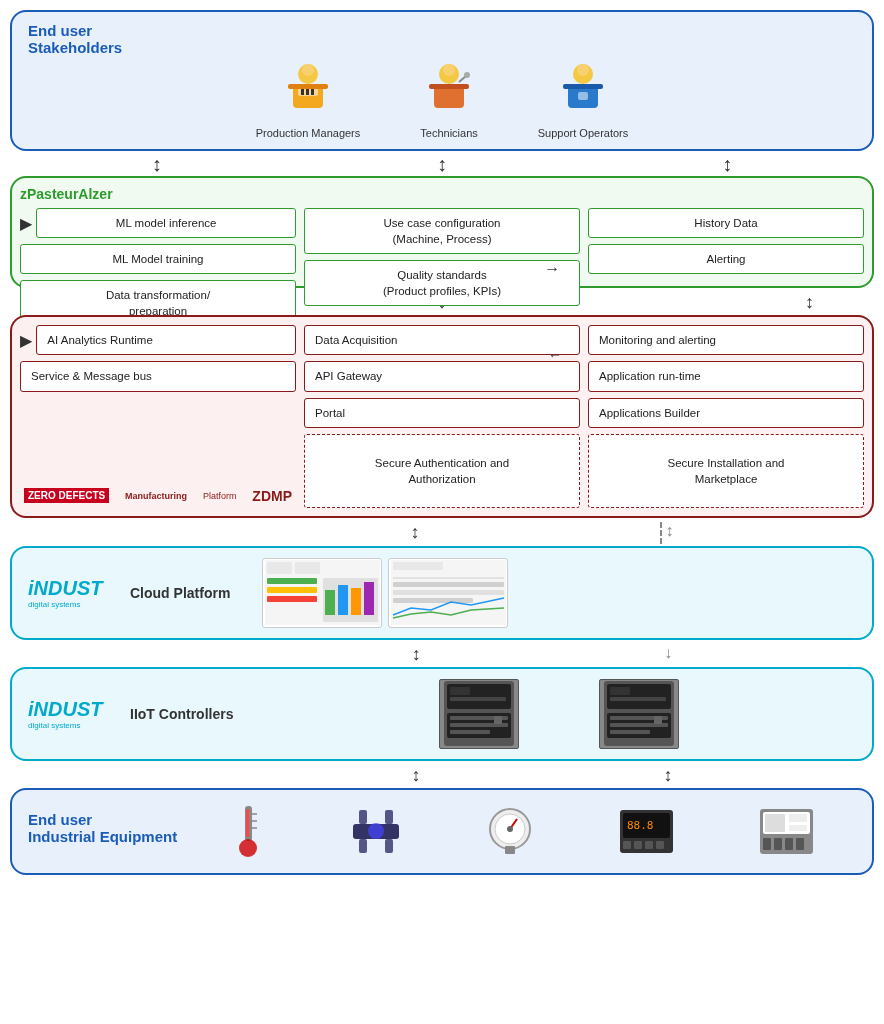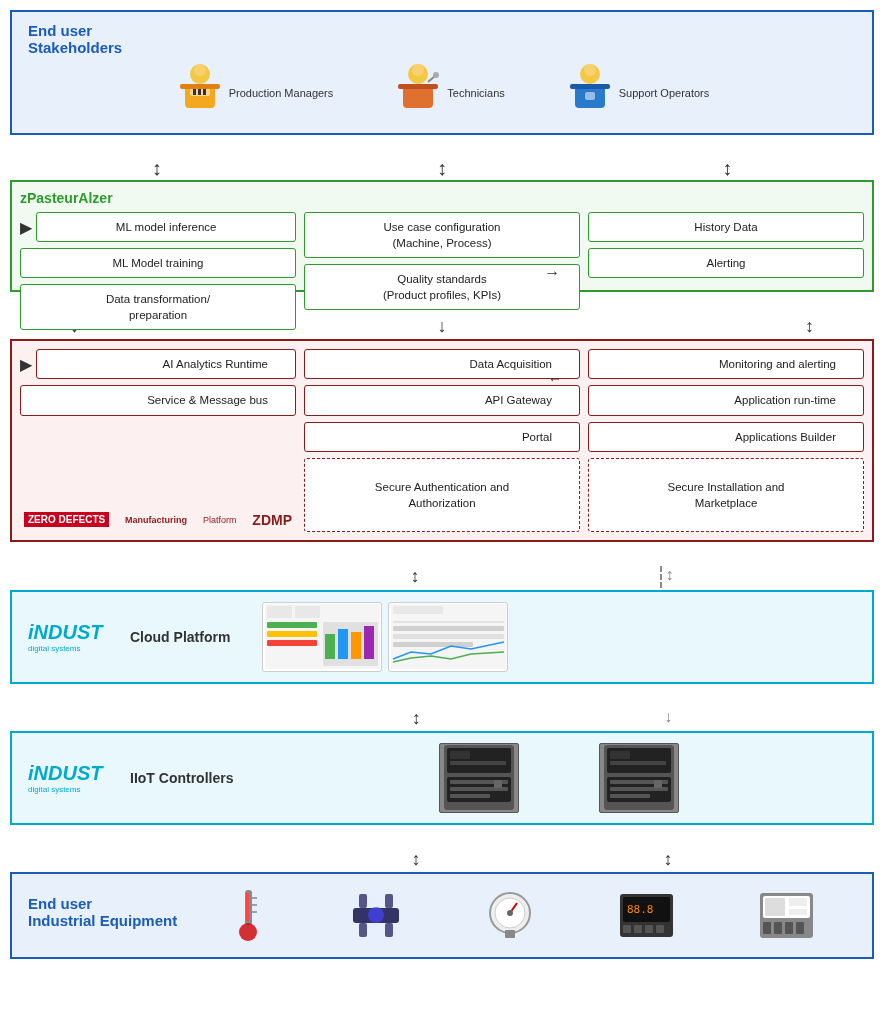--- a/index.html
+++ b/index.html
@@ -13,23 +13,23 @@
     }
 
     .diagram {
       width: 864px;
       margin: 0 auto;
     }
 
     
     .section {
       border: 2.5px solid;
-      border-radius: 0;
+      border-radius: 16px;
       padding: 8px;
-      margin-bottom: 22px;
+      margin-bottom: 2px;
       position: relative;
     }
 
     .section-label {
       font-weight: bold;
       font-size: 14px;
       margin-bottom: 6px;
     }
 
     
@@ -45,21 +45,21 @@
 
     .stakeholders-row {
       display: flex;
       justify-content: center;
       gap: 60px;
       align-items: flex-end;
     }
 
     .stakeholder-item {
       display: flex;
-      flex-direction: row;
+      flex-direction: column;
       align-items: center;
       gap: 4px;
     }
 
     .stakeholder-icon {
       font-size: 36px;
       line-height: 1;
     }
 
     .stakeholder-label {
@@ -114,23 +114,23 @@
 
     .zdmp-col {
       display: flex;
       flex-direction: column;
       gap: 6px;
     }
 
     .red-box {
       border: 1.5px solid #8b1a1a;
       border-radius: 3px;
-      padding: 6px 27px;
+      padding: 6px 10px;
       background: #fff;
-      text-align: right;
+      text-align: left;
       font-size: 11.5px;
       color: #222;
       line-height: 1.4;
     }
 
     .red-dashed-box {
       border: 1.5px dashed #8b1a1a;
       border-radius: 3px;
       padding: 20px 10px;
       background: #fff;

